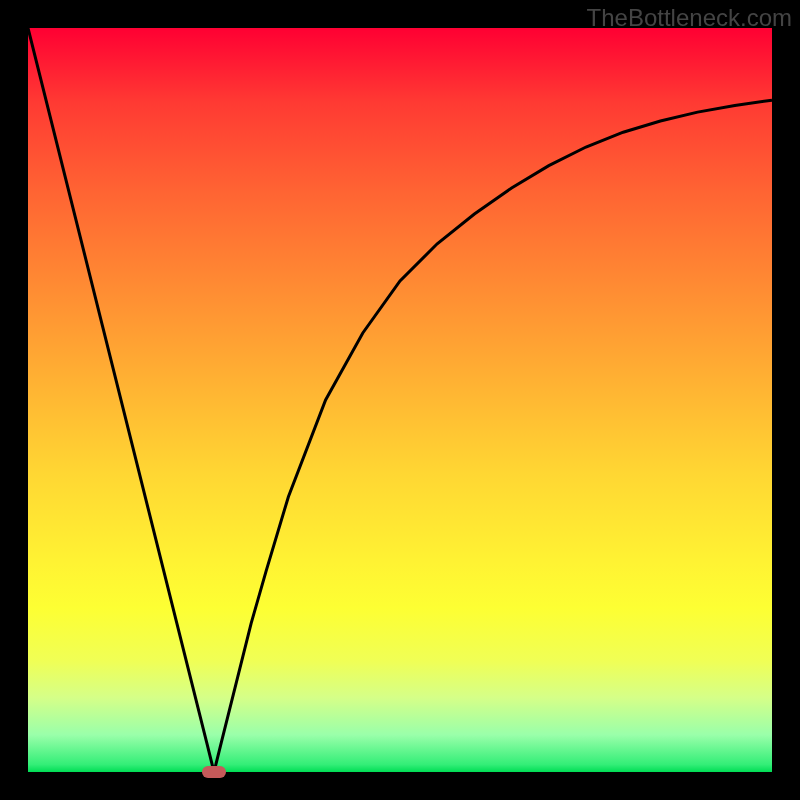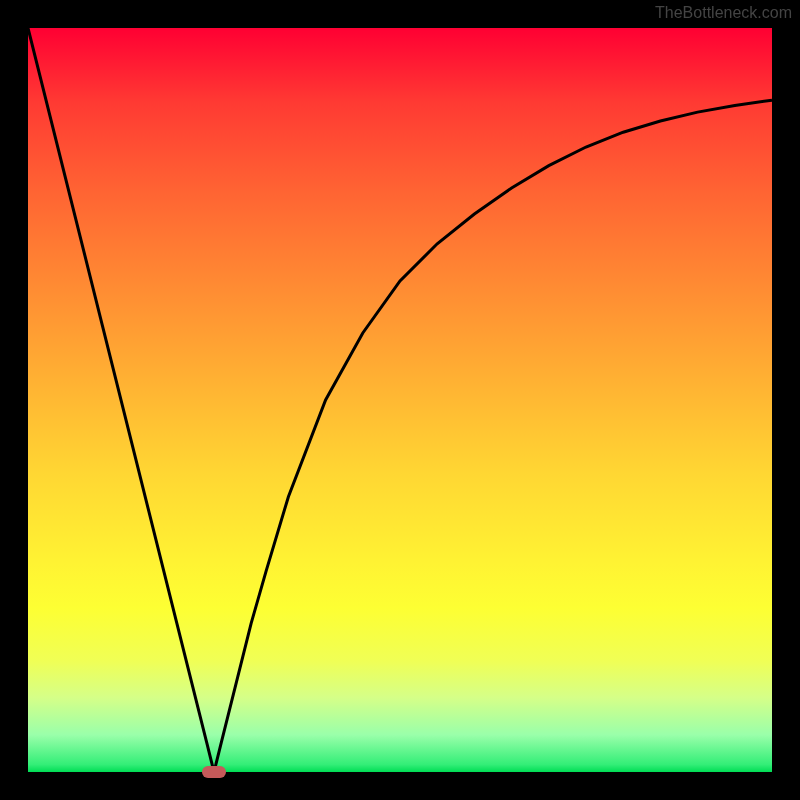--- a/index.html
+++ b/index.html
@@ -12,21 +12,21 @@
       height: 800px;
       background: #000;
       position: relative;
       font-family: Arial, sans-serif;
     }
     .watermark {
       position: absolute;
       top: 4px;
       right: 8px;
       color: #444;
-      font-size: 16px;
+      font-size: 24px;
       z-index: 10;
     }
     .chart-area {
       position: absolute;
       left: 28px;
       top: 28px;
       width: 744px;
       height: 744px;
       background: linear-gradient(to bottom,
         #ff0033 0%,

